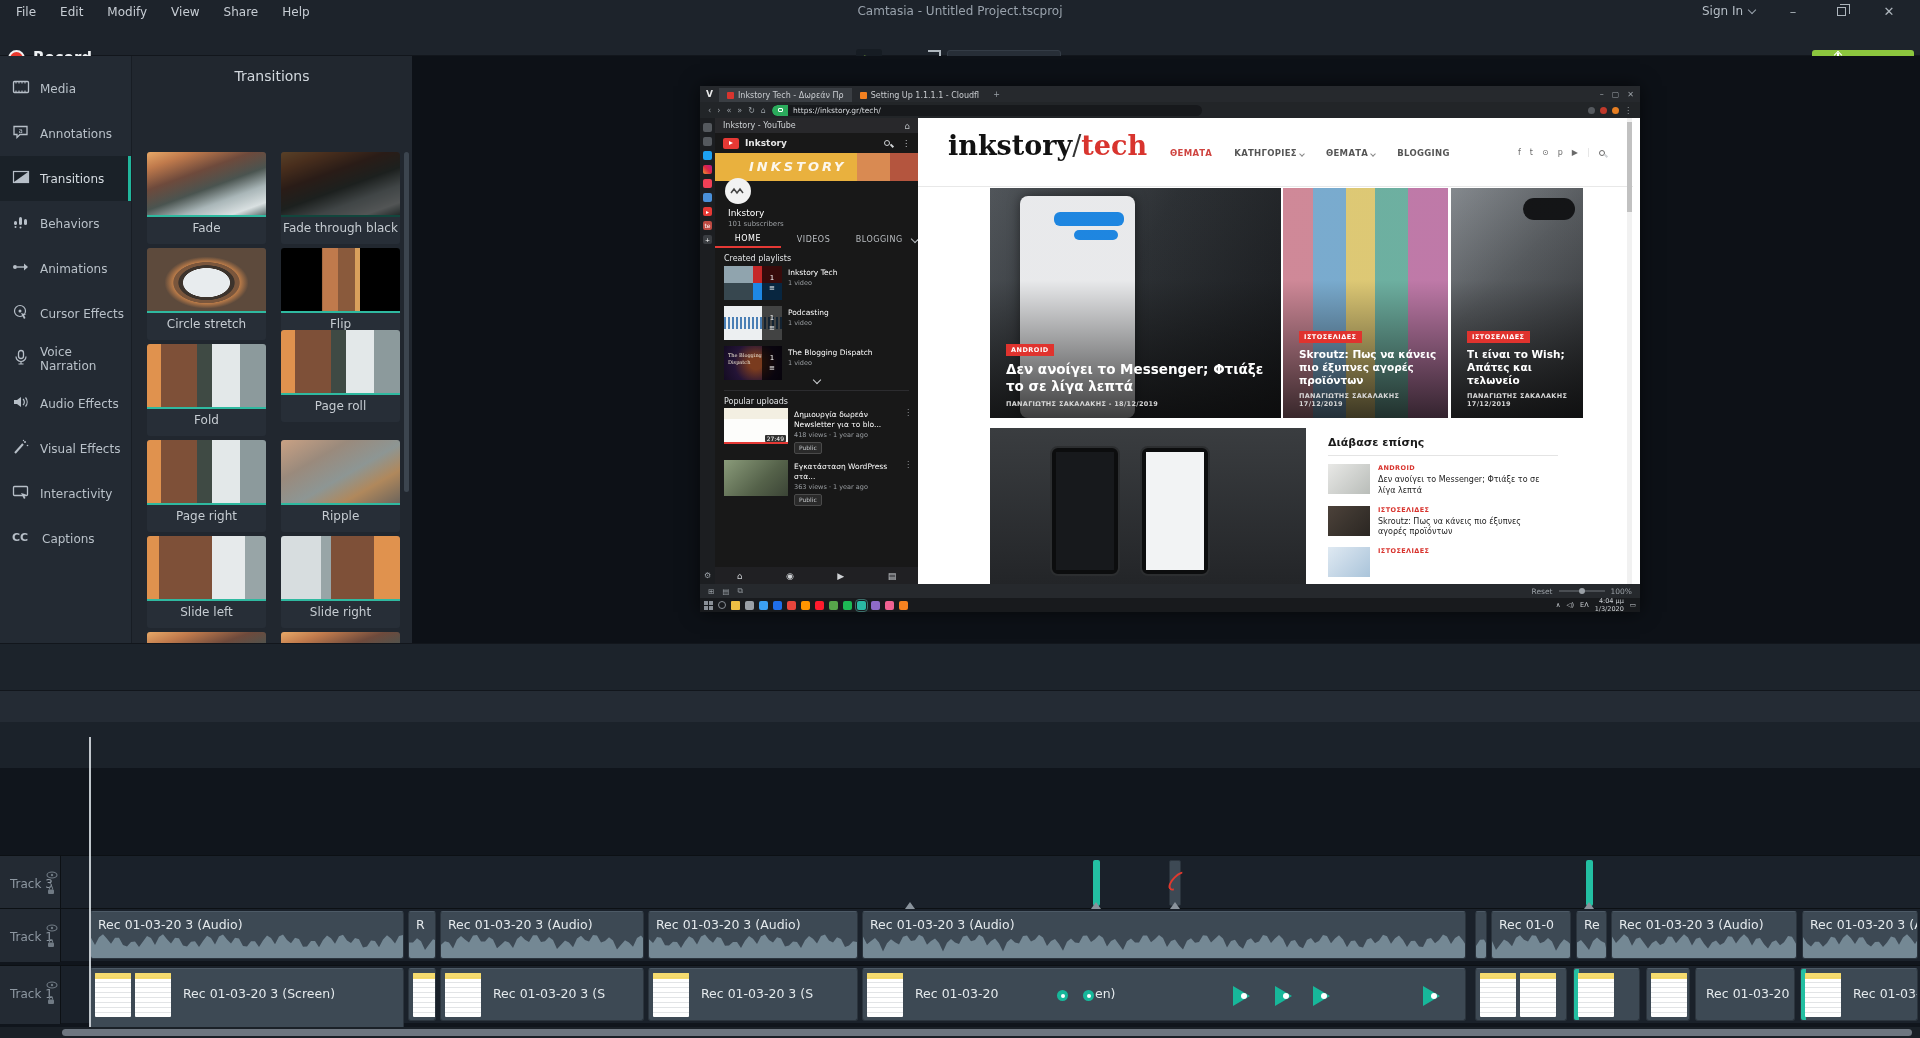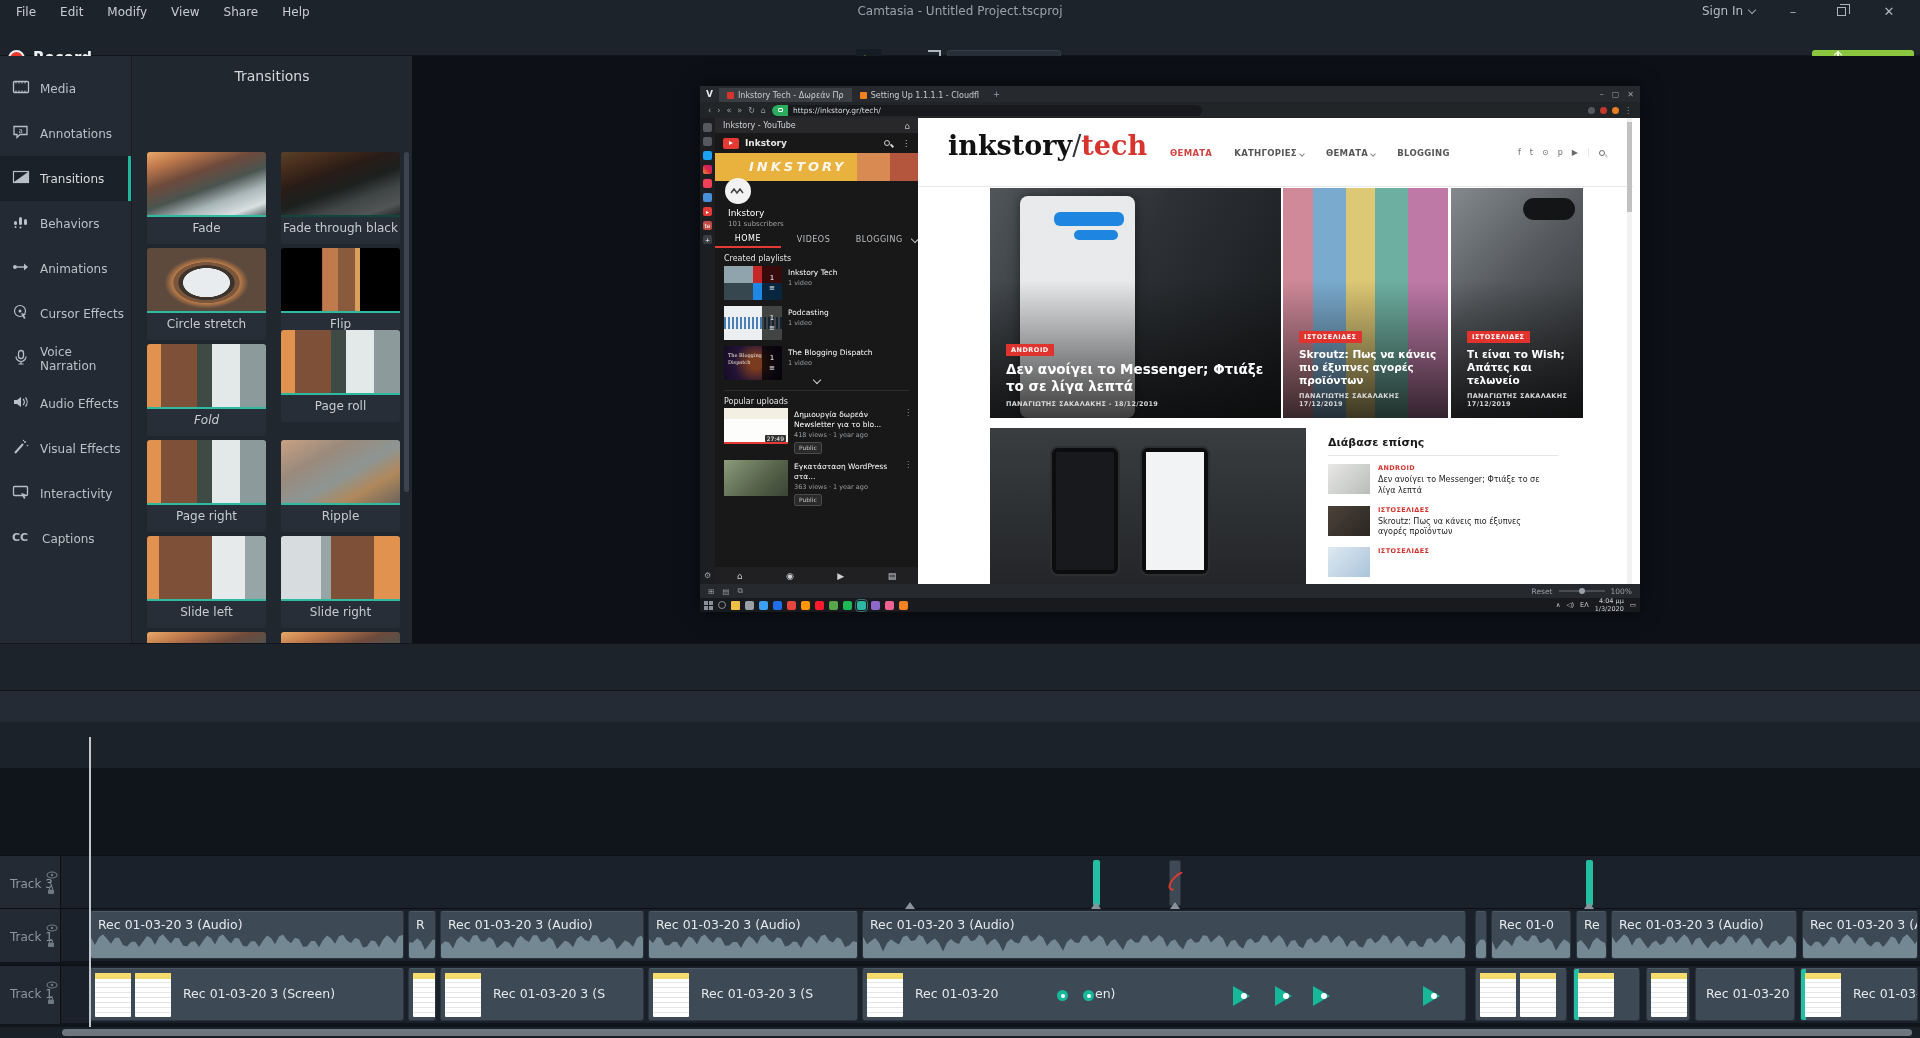--- a/index.html
+++ b/index.html
@@ -351,21 +351,21 @@
           <div class="lbl">Fade</div>
         </div>
         <div class="tcard v-flip" style="left: 149px; top: 98px;">
           <div class="img"></div>
           <div class="lbl">Flip</div>
         </div>
         <div class="tcard v-circle-stretch" style="left: 15px; top: 98px;">
           <div class="img"></div>
           <div class="lbl">Circle stretch</div>
         </div>
-        <div class="tcard v-fold" style="left: 15px; top: 194px; font-style: italic;">
+        <div class="tcard v-fold" style="left: 15px; top: 194px;">
           <div class="img"></div>
           <div class="lbl">Fold</div>
         </div>
         <div class="tcard v-page-roll" style="left: 149px; top: 180px;">
           <div class="img"></div>
           <div class="lbl">Page roll</div>
         </div>
         <div class="tcard v-page-turn" style="left: 15px; top: 290px;">
           <div class="img"></div>
           <div class="lbl">Page right</div>
@@ -810,21 +810,21 @@
           <div class="nm">Track 1</div>
           <div class="ic" style="top: 12px;"><svg width="12" height="8">
               <ellipse cx="6" cy="4" rx="5" ry="3" fill="none" stroke="#707a84" stroke-width="1.1"></ellipse>
               <circle cx="6" cy="4" r="1.2" fill="#707a84"></circle>
             </svg></div>
           <div class="ic" style="top: 28px;"><svg width="10" height="10">
               <rect x="2" y="4.5" width="6" height="4.5" rx="1" fill="#707a84"></rect>
               <path d="M3.5 4.5V3a1.5 1.5 0 0 1 3 0v1.5" fill="none" stroke="#707a84" stroke-width="1.1"></path>
             </svg></div>
         </div>
-        <div class="clip" style="left: 90px; width: 314px; height: 53px;">
+        <div class="clip" style="left: 90px; width: 314px; height: 69px;">
           <div class="sthumb" style="left: 4px;"></div>
           <div class="sthumb" style="left: 44px;"></div>
           <div class="clbl" style="left: 92px; top: 17px;">Rec 01-03-20 3 (Screen)</div>
         </div>
         <div class="clip" style="left: 408px; width: 28px; height: 53px;">
           <div class="sthumb" style="left: 4px;"></div>
           <div class="clbl" style="left: 52px; top: 17px;"></div>
         </div>
         <div class="clip" style="left: 440px; width: 204px; height: 53px;">
           <div class="sthumb" style="left: 4px;"></div>

